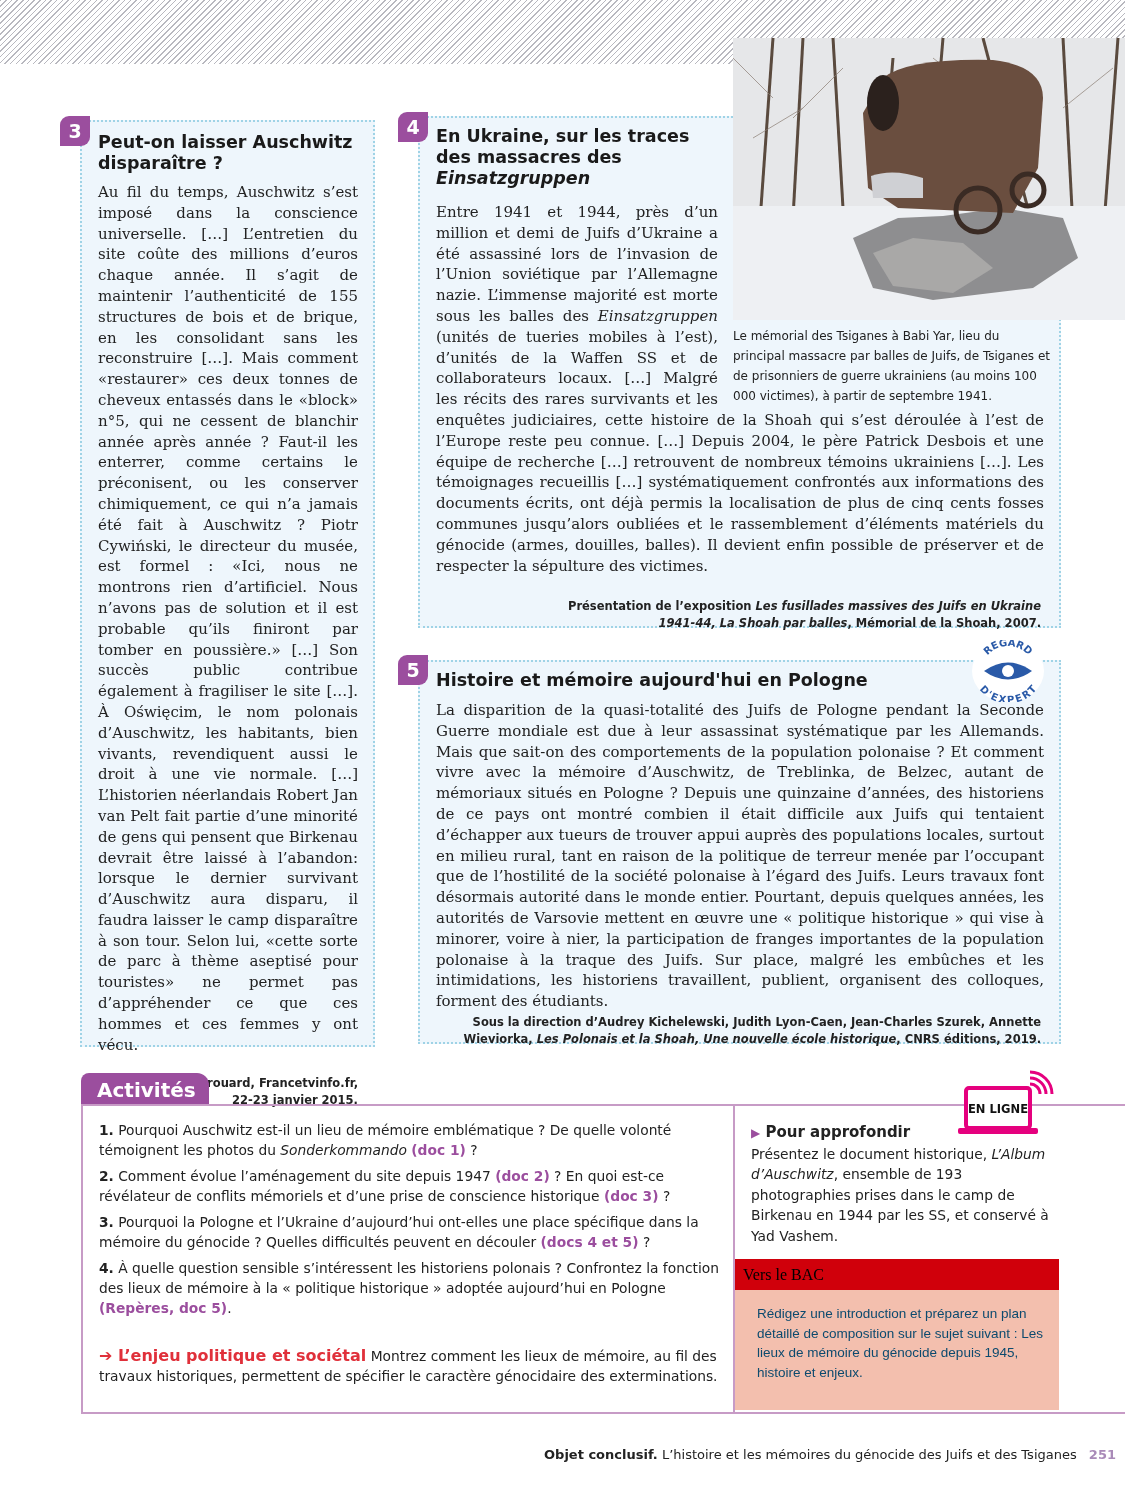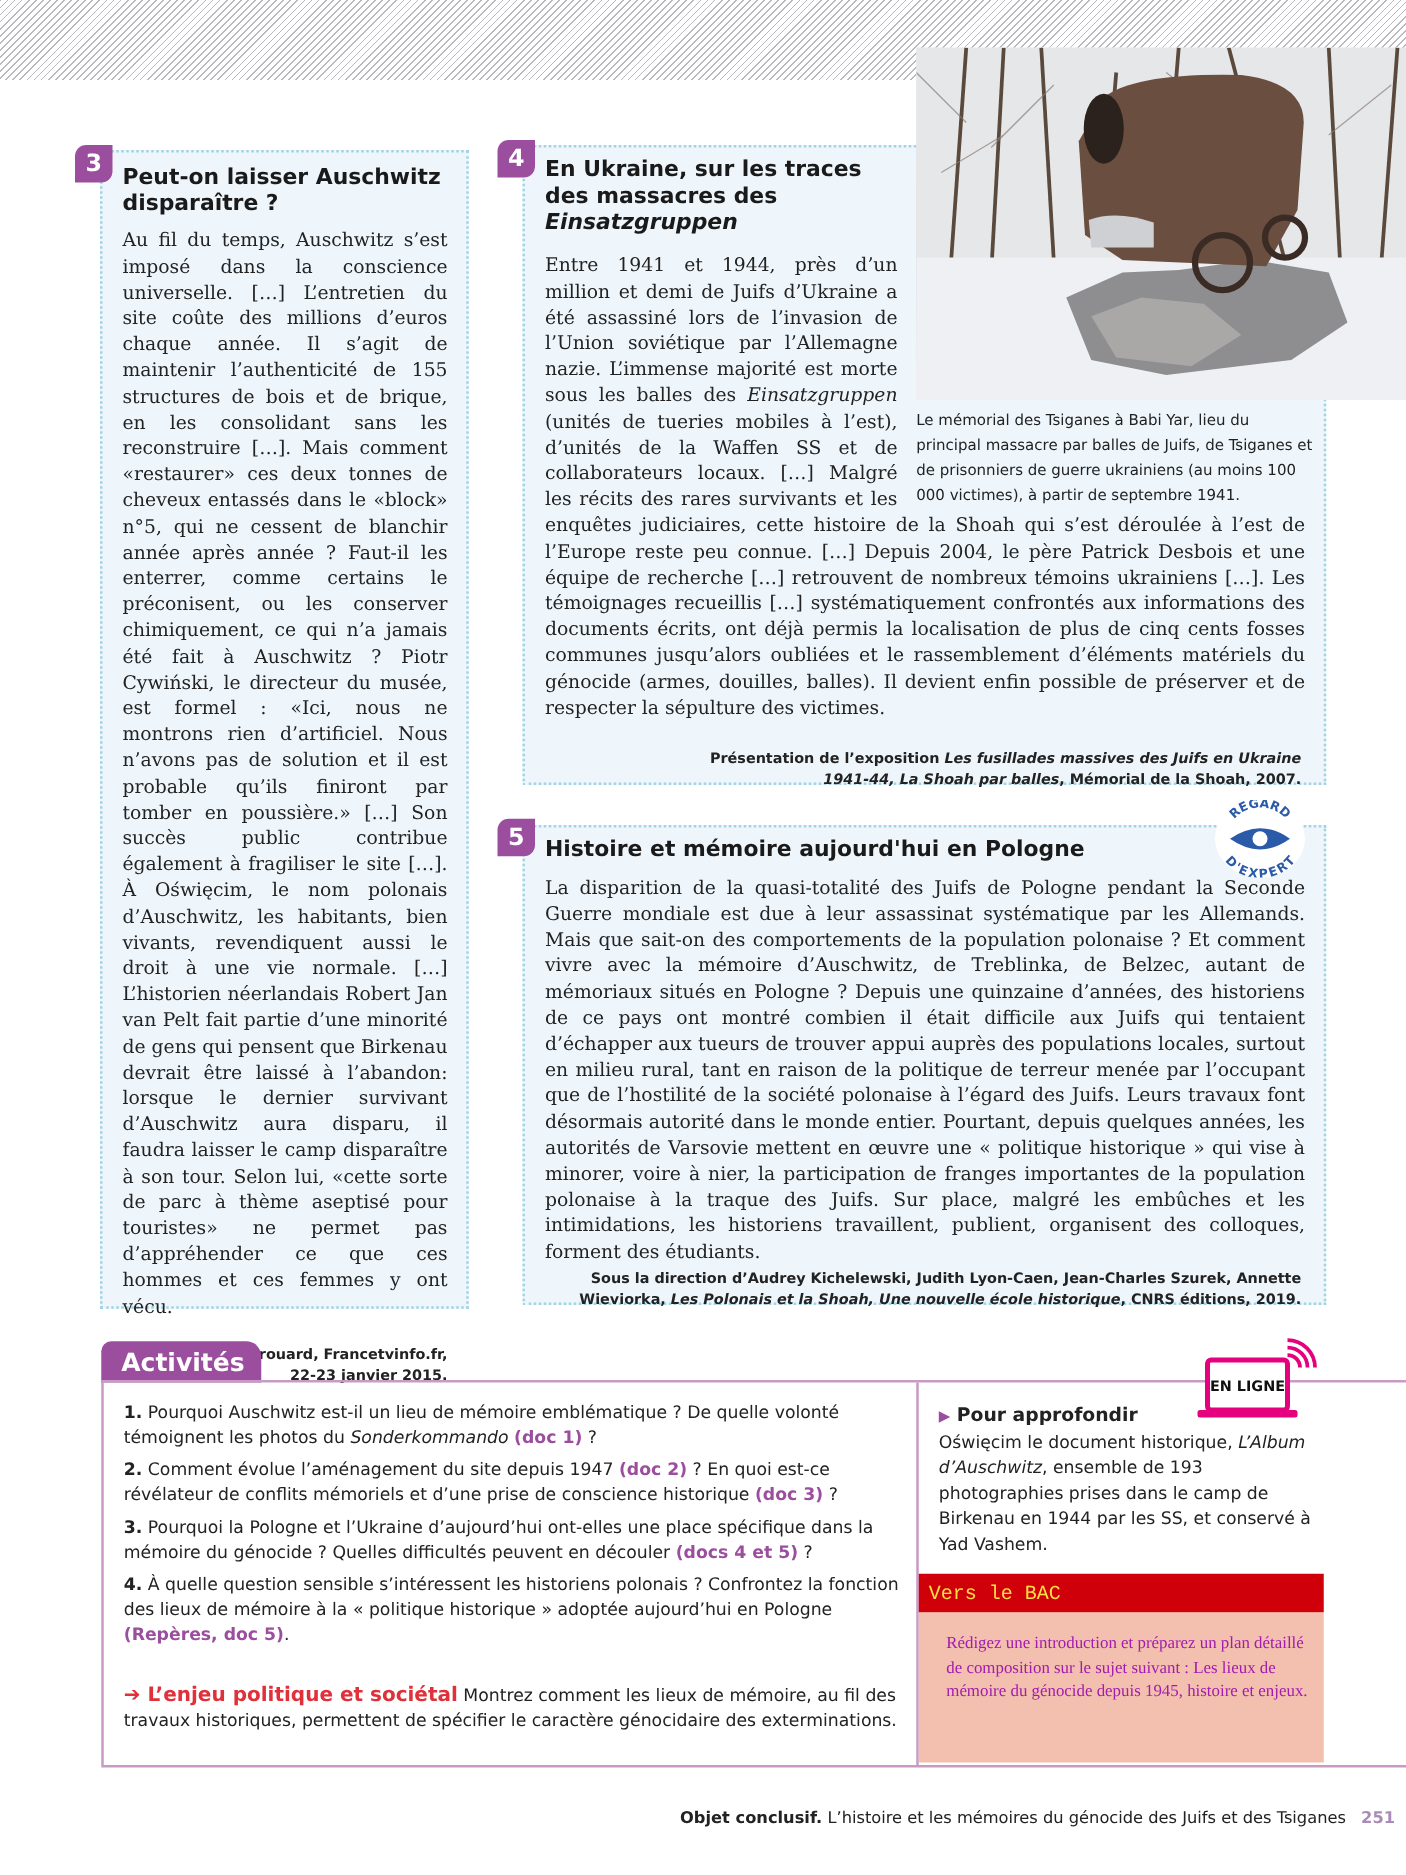--- a/index.html
+++ b/index.html
@@ -76,28 +76,28 @@
     border-left: 2px solid #c79bc6; box-sizing: border-box;
   }
   .approfondir {
     padding: 16px 10px 0 16px;
     font-family: "DejaVu Sans", sans-serif; font-size: 13.8px; line-height: 20.5px; color: #222;
   }
   .approfondir .ttl { font-weight: bold; font-size: 15px; }
   .tri { color: #9b4e9e; font-size: 12px; }
   .bac-head {
     position: absolute; left: 0; top: 153px; width: 324px; height: 31px;
-    background: #d0000b; color: #fde047;
-    font-family: Liberation Mono, monospace; font-size: 16px;
+    background: #d0000b; color: #000000;
+    font-family: Liberation Serif, serif; font-size: 16px;
     display: flex; align-items: center; padding-left: 8px; box-sizing: border-box;
   }
   .bac-body {
     position: absolute; left: 0; top: 184px; width: 324px; height: 120px;
     background: #f3bfae; box-sizing: border-box; padding: 14px 12px 0 22px;
-    font-family: Liberation Serif, serif; font-size: 13.5px; line-height: 19.5px; color: #a21caf;
+    font-family: Liberation Sans, sans-serif; font-size: 13.5px; line-height: 19.5px; color: #0c4a6e;
   }
   .enligne {
     position: absolute; left: 956px; top: 1070px; width: 100px; height: 72px;
   }
   .footer {
     position: absolute; left: 0; top: 1447px; width: 1076px; text-align: right;
     font-family: "DejaVu Sans", sans-serif; font-size: 13px; color: #222; margin-left: 40px;
   }
   .footer b { font-weight: bold; }
   .pagenum { color: #a98ab8; font-weight: bold; margin-left: 8px; }
@@ -233,21 +233,21 @@
     </p>
   </div>
 
   <div class="act-right">
     <div class="approfondir">
       <div class="ttl">
         <span class="tri">▶</span>
         <span>Pour approfondir</span>
       </div>
       <div>
-        <span>Oświęcim le document historique,</span>
+        <span>Présentez le document historique,</span>
         <i>L’Album d’Auschwitz</i><span>, ensemble de 193 photographies prises dans le camp de Birkenau en 1944 par les SS, et conservé à Yad Vashem.</span>
       </div>
     </div>
     <div class="bac-head">Vers le BAC</div>
     <div class="bac-body">Rédigez une introduction et préparez un plan détaillé de composition sur le sujet suivant : Les lieux de mémoire du génocide depuis 1945, histoire et enjeux.</div>
   </div>
 </div>
 
 <div class="enligne">
   <svg width="100" height="72" viewBox="0 0 100 72">

